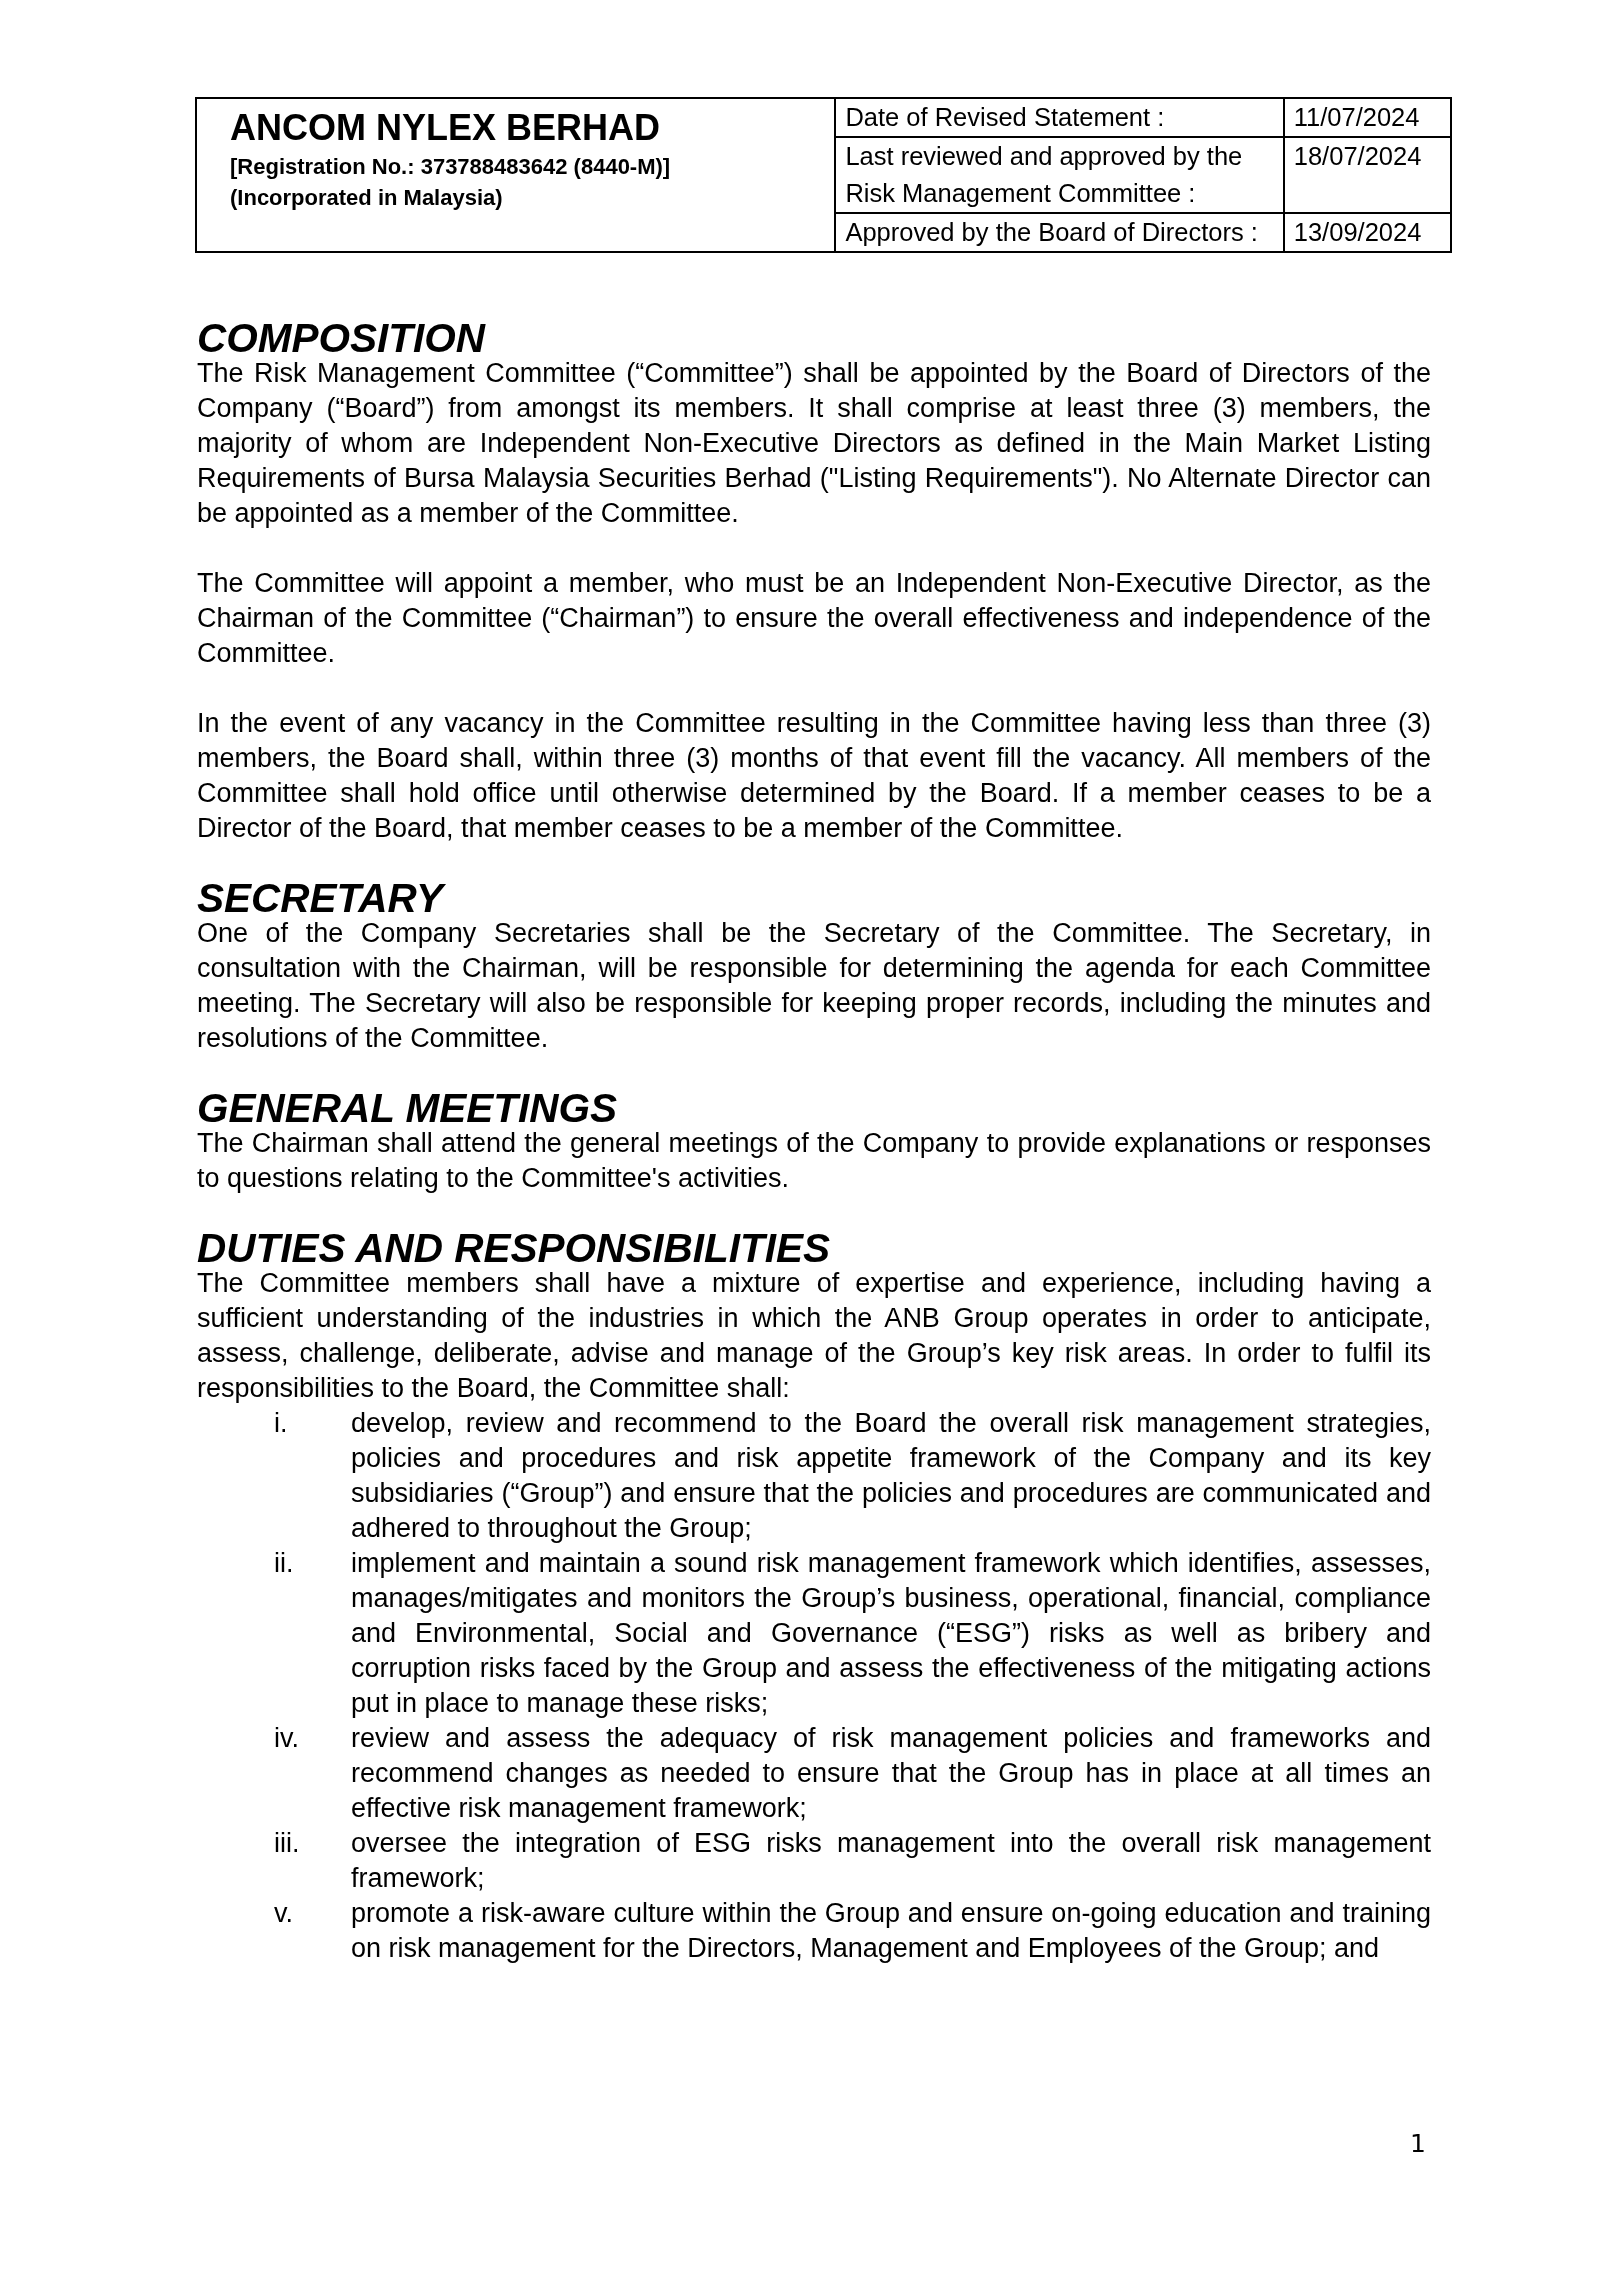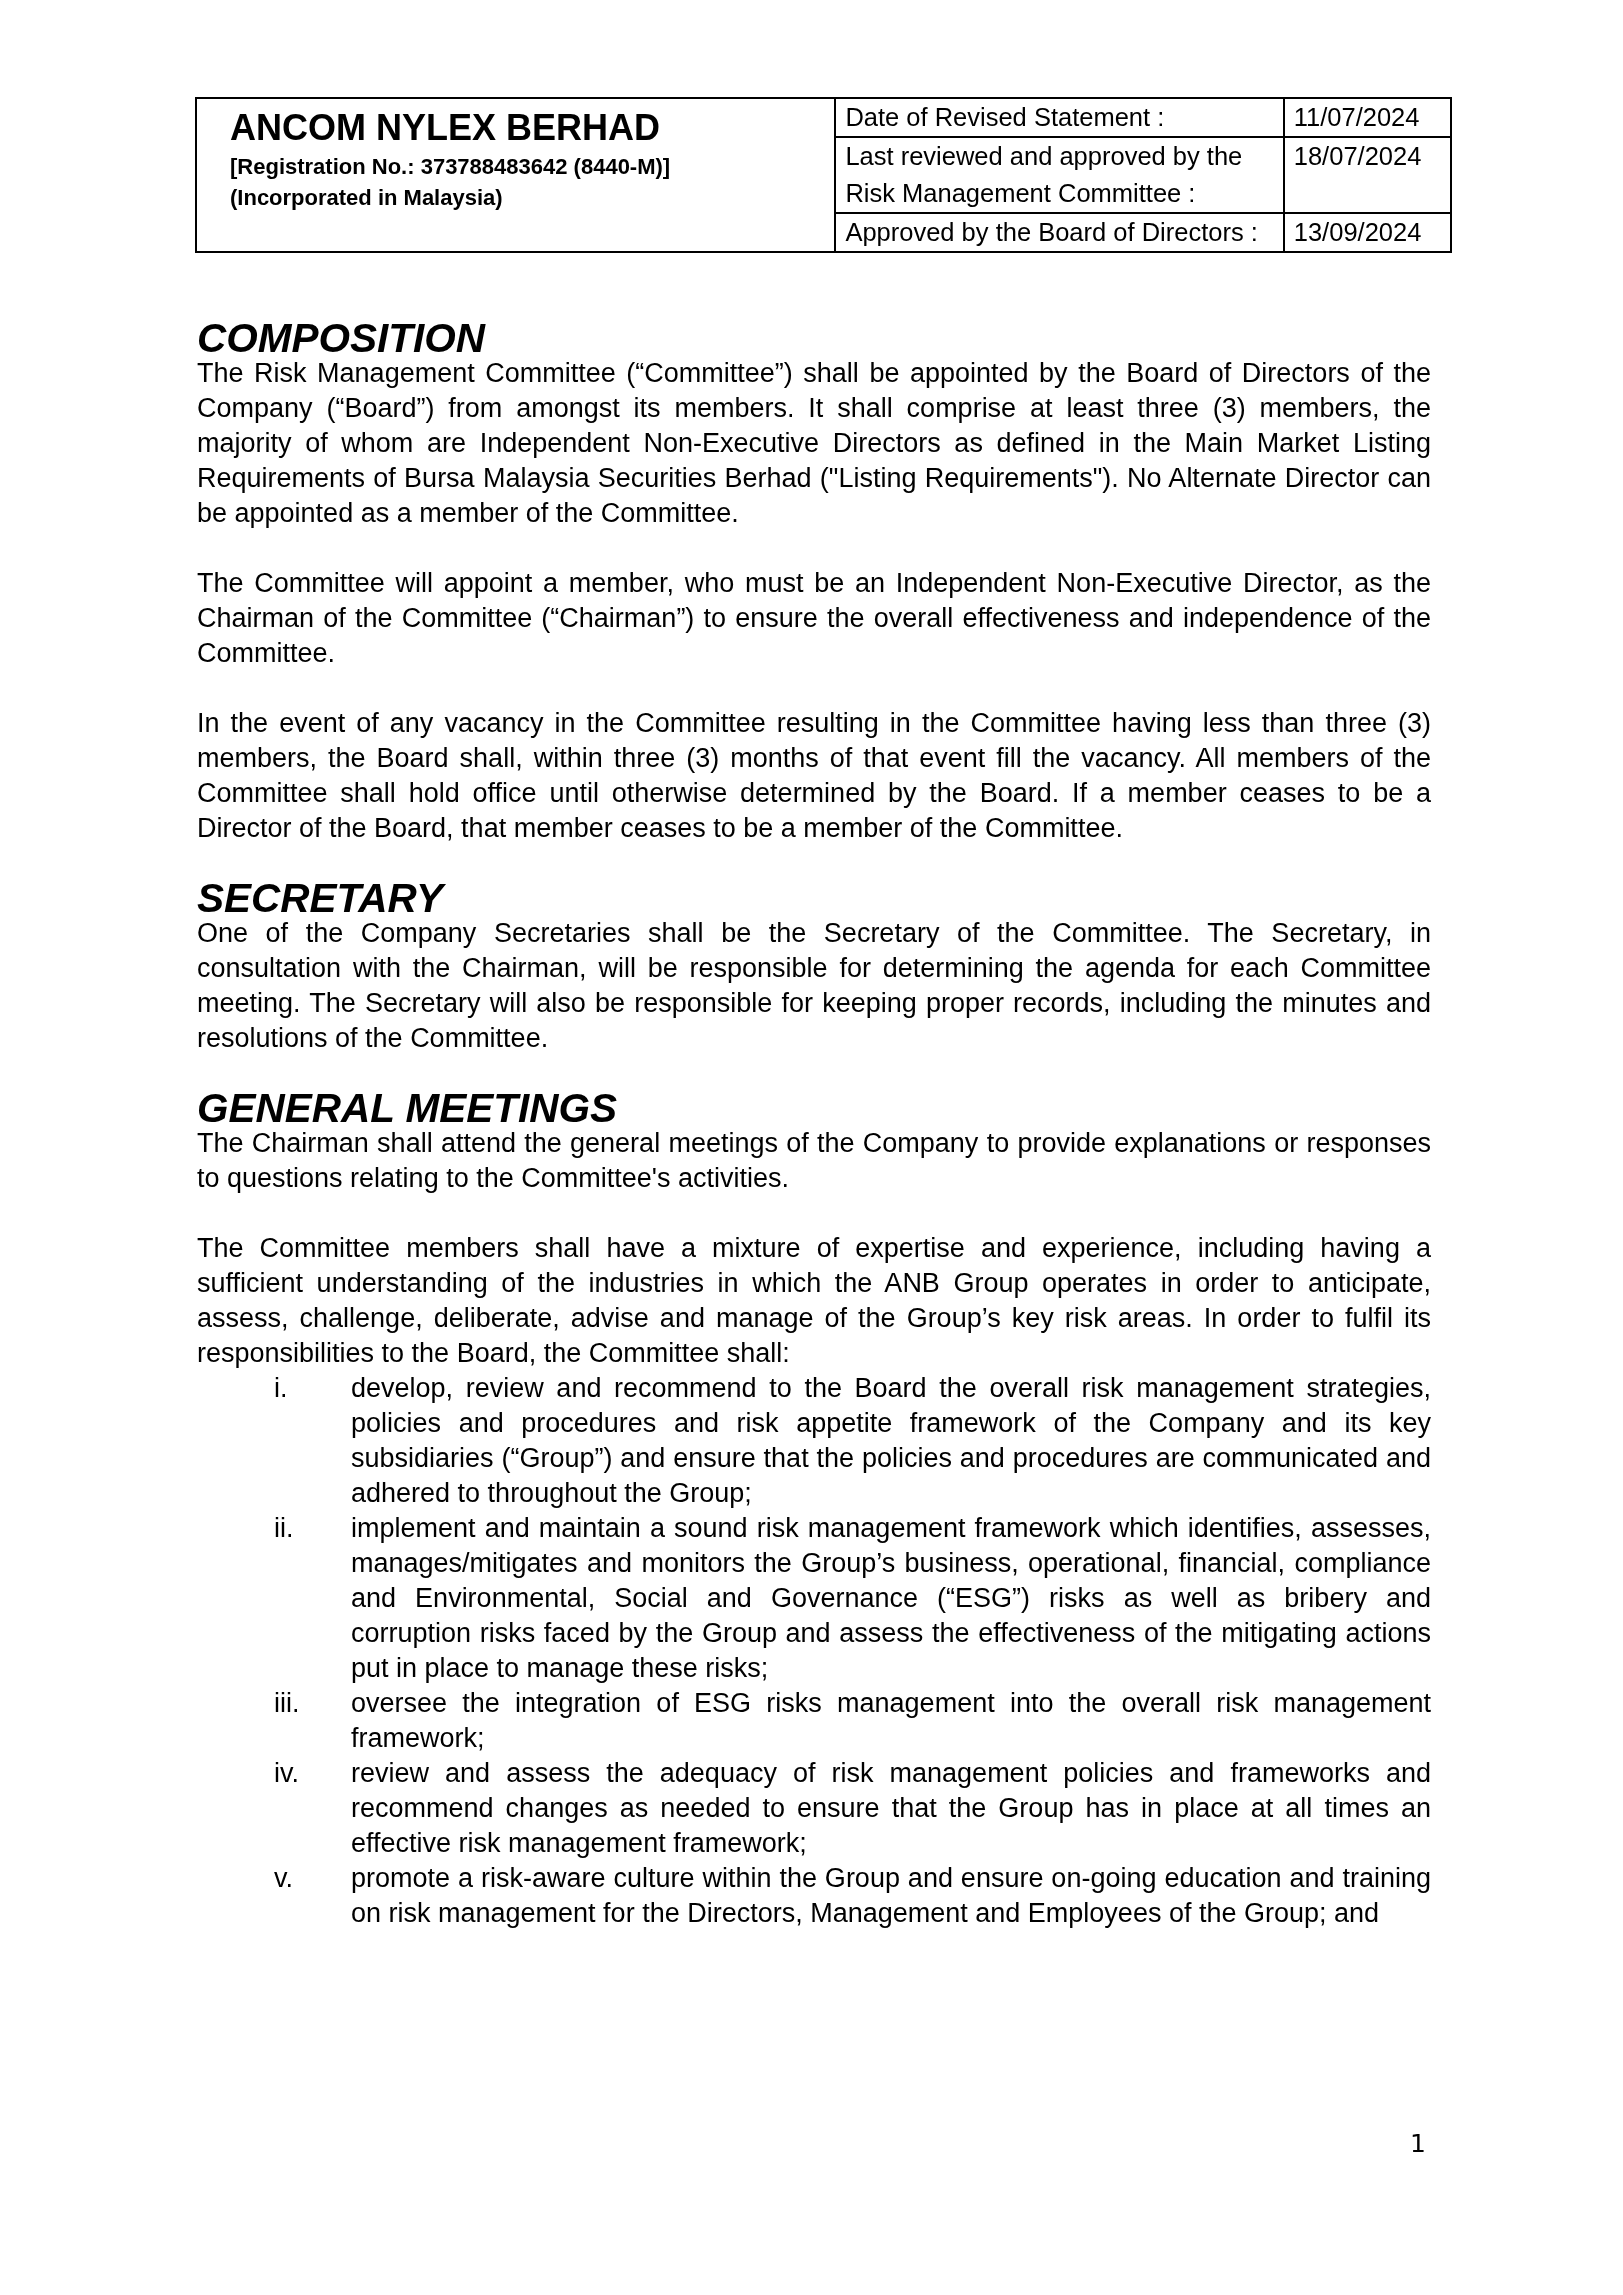--- a/index.html
+++ b/index.html
@@ -75,37 +75,38 @@
     <h2 class="section-heading">SECRETARY</h2>
     <p>One of the Company Secretaries shall be the Secretary of the Committee. The Secretary, in consultation with the Chairman, will be responsible for determining the agenda for each Committee meeting. The Secretary will also be responsible for keeping proper records, including the minutes and resolutions of the Committee.</p>
   </section>
 
   <section>
     <h2 class="section-heading">GENERAL MEETINGS</h2>
     <p>The Chairman shall attend the general meetings of the Company to provide explanations or responses to questions relating to the Committee's activities.</p>
   </section>
 
   <section>
+    <h2 class="section-heading">DUTIES AND RESPONSIBILITIES</h2>
     <p class="tight">The Committee members shall have a mixture of expertise and experience, including having a sufficient understanding of the industries in which the ANB Group operates in order to anticipate, assess, challenge, deliberate, advise and manage of the Group’s key risk areas. In order to fulfil its responsibilities to the Board, the Committee shall:</p>
     <ul class="duty-list">
       <li>
         <span class="duty-num">i.</span>
         <span class="duty-text">develop, review and recommend to the Board the overall risk management strategies, policies and procedures and risk appetite framework of the Company and its key subsidiaries (“Group”) and ensure that the policies and procedures are communicated and adhered to throughout the Group;</span>
       </li>
       <li>
         <span class="duty-num">ii.</span>
         <span class="duty-text">implement and maintain a sound risk management framework which identifies, assesses, manages/mitigates and monitors the Group’s business, operational, financial, compliance and Environmental, Social and Governance (“ESG”) risks as well as bribery and corruption risks faced by the Group and assess the effectiveness of the mitigating actions put in place to manage these risks;</span>
       </li>
       <li>
+        <span class="duty-num">iv.</span>
+        <span class="duty-text">review and assess the adequacy of risk management policies and frameworks and recommend changes as needed to ensure that the Group has in place at all times an effective risk management framework;</span>
+      </li>
+      <li>
         <span class="duty-num">iii.</span>
         <span class="duty-text">oversee the integration of ESG risks management into the overall risk management framework;</span>
-      </li>
-      <li>
-        <span class="duty-num">iv.</span>
-        <span class="duty-text">review and assess the adequacy of risk management policies and frameworks and recommend changes as needed to ensure that the Group has in place at all times an effective risk management framework;</span>
       </li>
       <li>
         <span class="duty-num">v.</span>
         <span class="duty-text">promote a risk-aware culture within the Group and ensure on-going education and training on risk management for the Directors, Management and Employees of the Group; and</span>
       </li>
     </ul>
   </section>
 </div>
 
 <div class="page-number">1</div>

